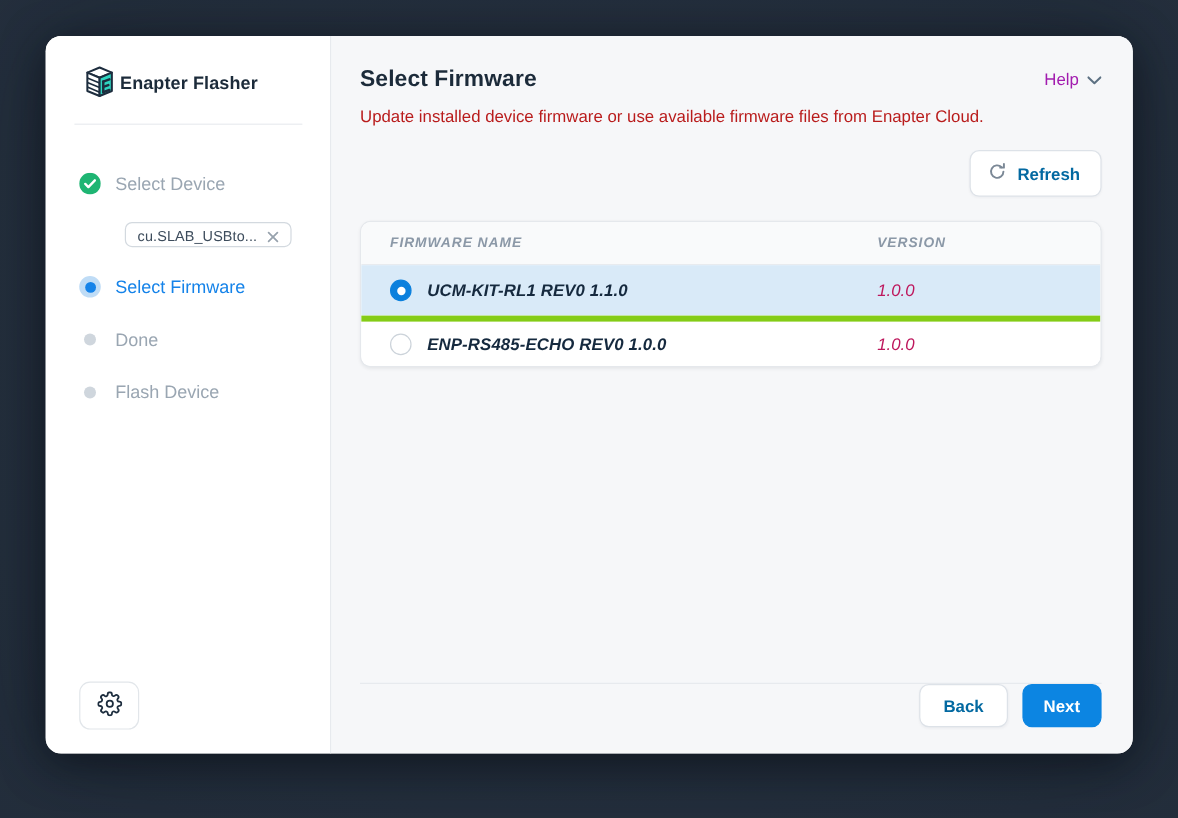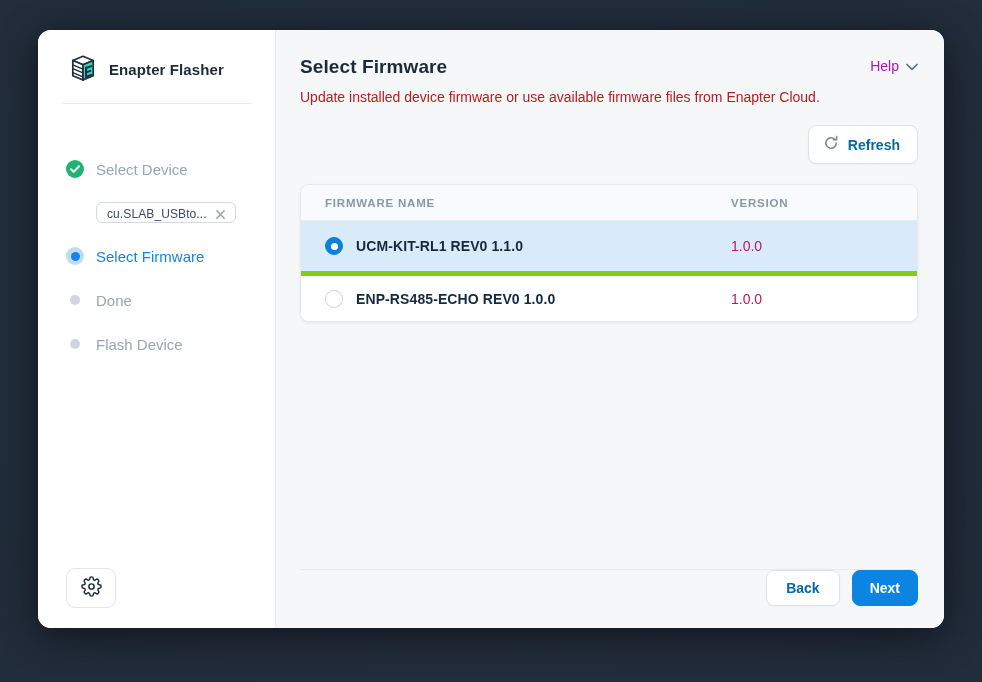--- a/index.html
+++ b/index.html
@@ -25,26 +25,26 @@
   
   .sidebar {
     width: 238px;
     background: #ffffff;
     border-right: 1px solid #e7eaee;
     padding: 22px 24px 20px 28px;
     display: flex;
     flex-direction: column;
     position: relative;
   }
-  .logo-row { display: flex; align-items: center; gap: 9px; }
+  .logo-row { display: flex; align-items: center; }
   .logo-row svg { display: block; }
   .logo-text { font-size: 15px; font-weight: 700; color: #1c2b3a; letter-spacing: 0.1px; }
   .sidebar-divider { border: none; border-top: 1px solid #e9ecef; margin: 17px 0 0 -4px; width: 190px; }
 
-  .steps { margin-top: 56px; }
+  .steps { margin-top: 40px; text-align: center; }
   .step-row { display: flex; align-items: center; gap: 12px; margin-bottom: 26px; }
   .step-icon { width: 18px; height: 18px; flex: 0 0 18px; display: flex; align-items: center; justify-content: center; }
   .step-label { font-size: 15px; font-weight: 500; color: #9aa6b2; }
   .step-row.active .step-label { color: #1583e9; }
   .icon-active-ring {
     width: 18px; height: 18px; border-radius: 50%;
     background: #bfdcf6;
     display: flex; align-items: center; justify-content: center;
   }
   .icon-active-ring .inner { width: 9px; height: 9px; border-radius: 50%; background: #1583e9; }
@@ -118,33 +118,34 @@
     border: 1px solid #e5e8ec;
     border-radius: 9px;
     box-shadow: 0 1px 3px rgba(16,30,44,0.07);
     overflow: hidden;
   }
   .thead, .trow {
     display: grid;
     grid-template-columns: 406px 1fr;
     align-items: center;
     padding: 0 24px;
+    font-style: italic;
   }
   .thead {
     height: 36px;
     background: #f9fafb;
     border-bottom: 1px solid #e8ebef;
   }
   .th {
     font-size: 11.5px; font-weight: 600;
     color: #8b98a7;
     letter-spacing: 0.8px;
     text-transform: uppercase;
   }
-  .trow { height: 50px; background: #ffffff; cursor: pointer; }
+  .trow { height: 42px; background: #ffffff; cursor: pointer; }
   .trow + .trow { border-top: 5px solid #84cc16; }
   .trow.selected { background: #d9eaf8; border-top: none; }
   .name-cell { display: flex; align-items: center; gap: 13px; }
   .fw-name { font-size: 14px; font-weight: 700; color: #15293e; letter-spacing: 0.1px; }
   .fw-version { font-size: 14px; color: #be185d; }
 
   .radio {
     width: 18px; height: 18px; flex: 0 0 18px;
     border-radius: 50%;
     background: #ffffff;

